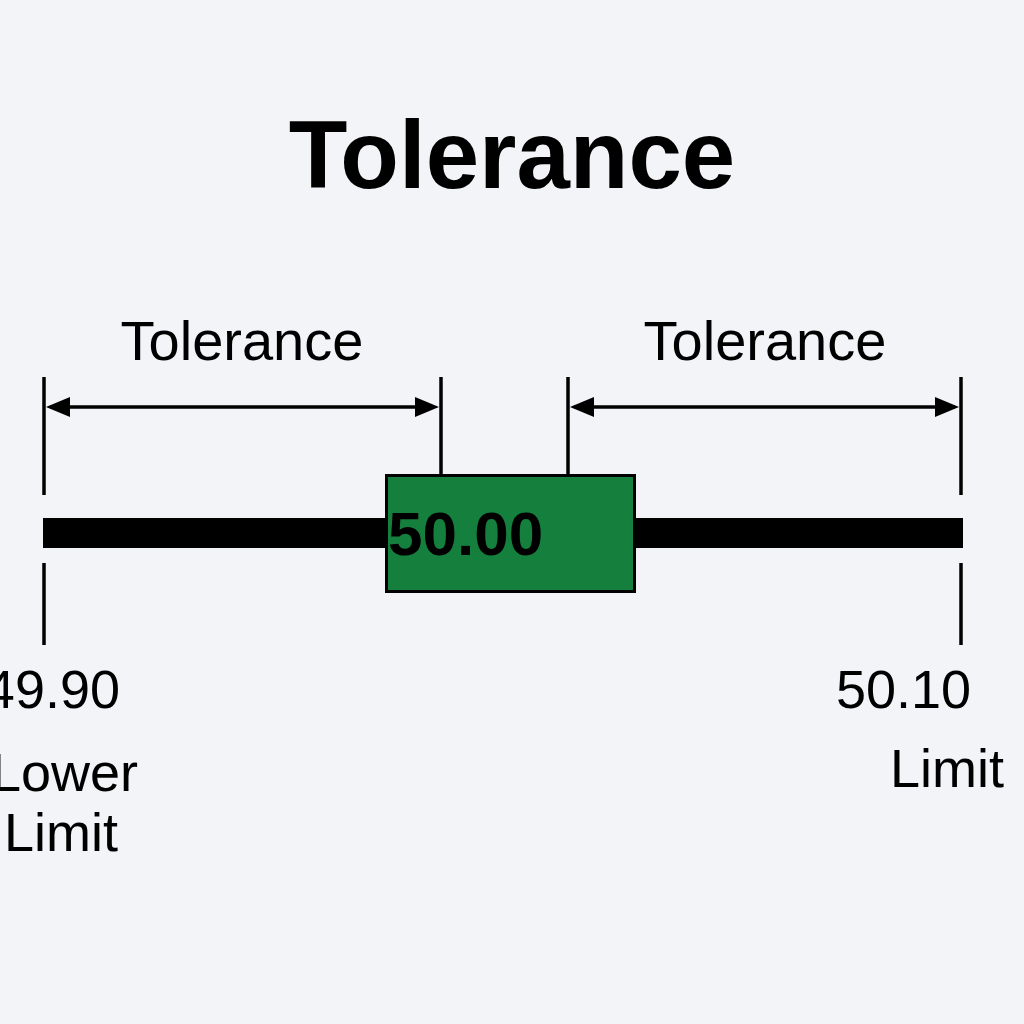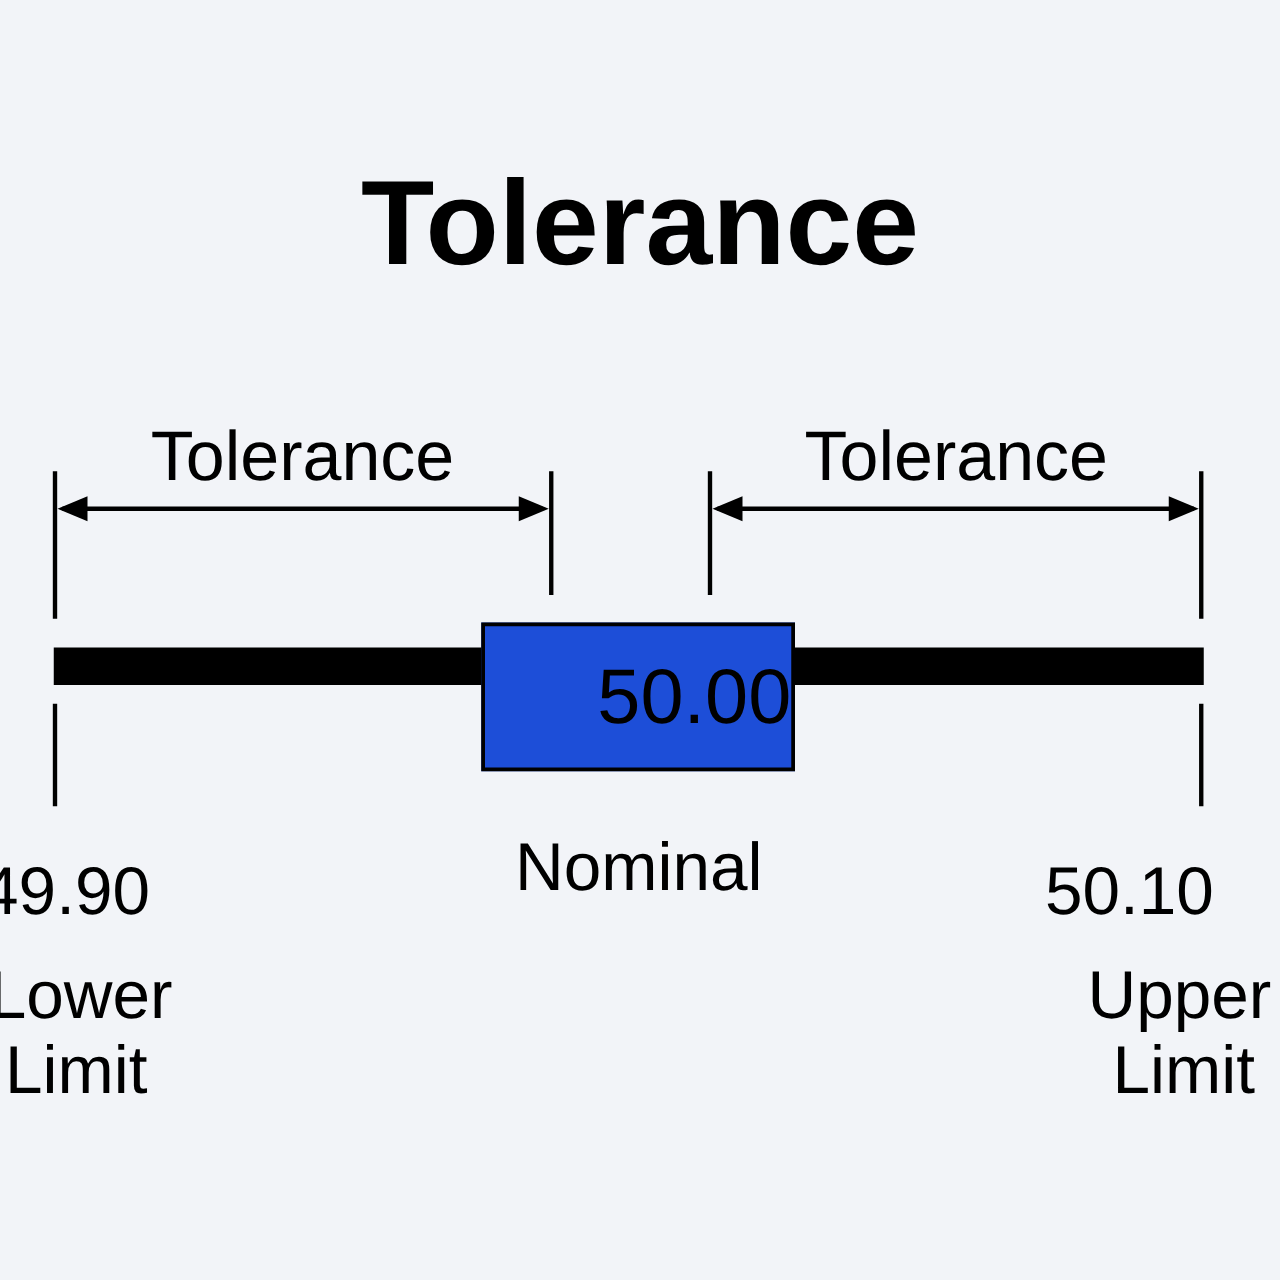--- a/index.html
+++ b/index.html
@@ -1,25 +1,25 @@
 <!DOCTYPE html>
 <html><head>
 <meta charset="utf-8">
 <style>
   html, body { margin:0; padding:0; }
   body { width:1024px; height:1024px; background:#f2f4f8; overflow:hidden; position:relative;
          font-family:"Liberation Sans", "DejaVu Sans", sans-serif; color:#000; }
-  .abs { position:absolute;margin-top:24px; }
+  .abs { position:absolute; }
   #title { left:0; width:1024px; top:100px; text-align:center; font-size:96px; font-weight:bold; line-height:110px; }
   .tol-label { top:306px; font-size:56px; line-height:70px; text-align:center; }
   #tol-left { left:45px; width:394px; }
   #tol-right { left:569px; width:392px; }
   svg.diag { position:absolute; left:0; top:0; }
-  #nominal-box { left:385px; top:474px; width:245px; height:113px; background:#1d4ed8; border:3.5px solid #000;
-                 display:flex; align-items:center; justify-content:flex-end; font-size:62px; font-weight:normal; box-sizing:content-box; }
+  #nominal-box { left:385px; top:474px; width:245px; height:113px; background:#15803d; border:3.5px solid #000;
+                 display:flex; align-items:center; justify-content:flex-start; font-size:62px; font-weight:bold; box-sizing:content-box; }
   .val { font-size:54px; line-height:64px; white-space:nowrap; }
   .cap { font-size:54px; line-height:64px; white-space:nowrap; text-align:center; }
   #lower-value { top:657px; right:904px; }
   #lower-cap { top:740px; left:-10px; width:0; }
   #nominal-cap { top:638px; left:385px; width:252px; line-height:63px; }
   #upper-value { top:657px; left:836px; }
   #upper-cap { top:740px; left:870px; }
 </style>
 </head>
 <body>
@@ -63,20 +63,18 @@
   <span>50.00</span>
 </div>
 
 <div id="lower-value" class="abs val">49.90</div>
 <div id="lower-cap" class="abs">
   <div class="cap" style="position:absolute; right:-148px; text-align:right;">Lower</div>
   <div class="cap" style="position:absolute; right:-128px; top:60px; text-align:right;">Limit</div>
 </div>
 
 <div id="nominal-cap" class="abs">
-  <div class="cap">Nominal</div>
 </div>
 
 <div id="upper-value" class="abs val">50.10</div>
 <div id="upper-cap" class="abs">
-  <div class="cap" style="text-align:left;">Upper</div>
   <div class="cap" style="text-align:left; margin-left:20px; margin-top:-4px;">Limit</div>
 </div>
 
 </body></html>

